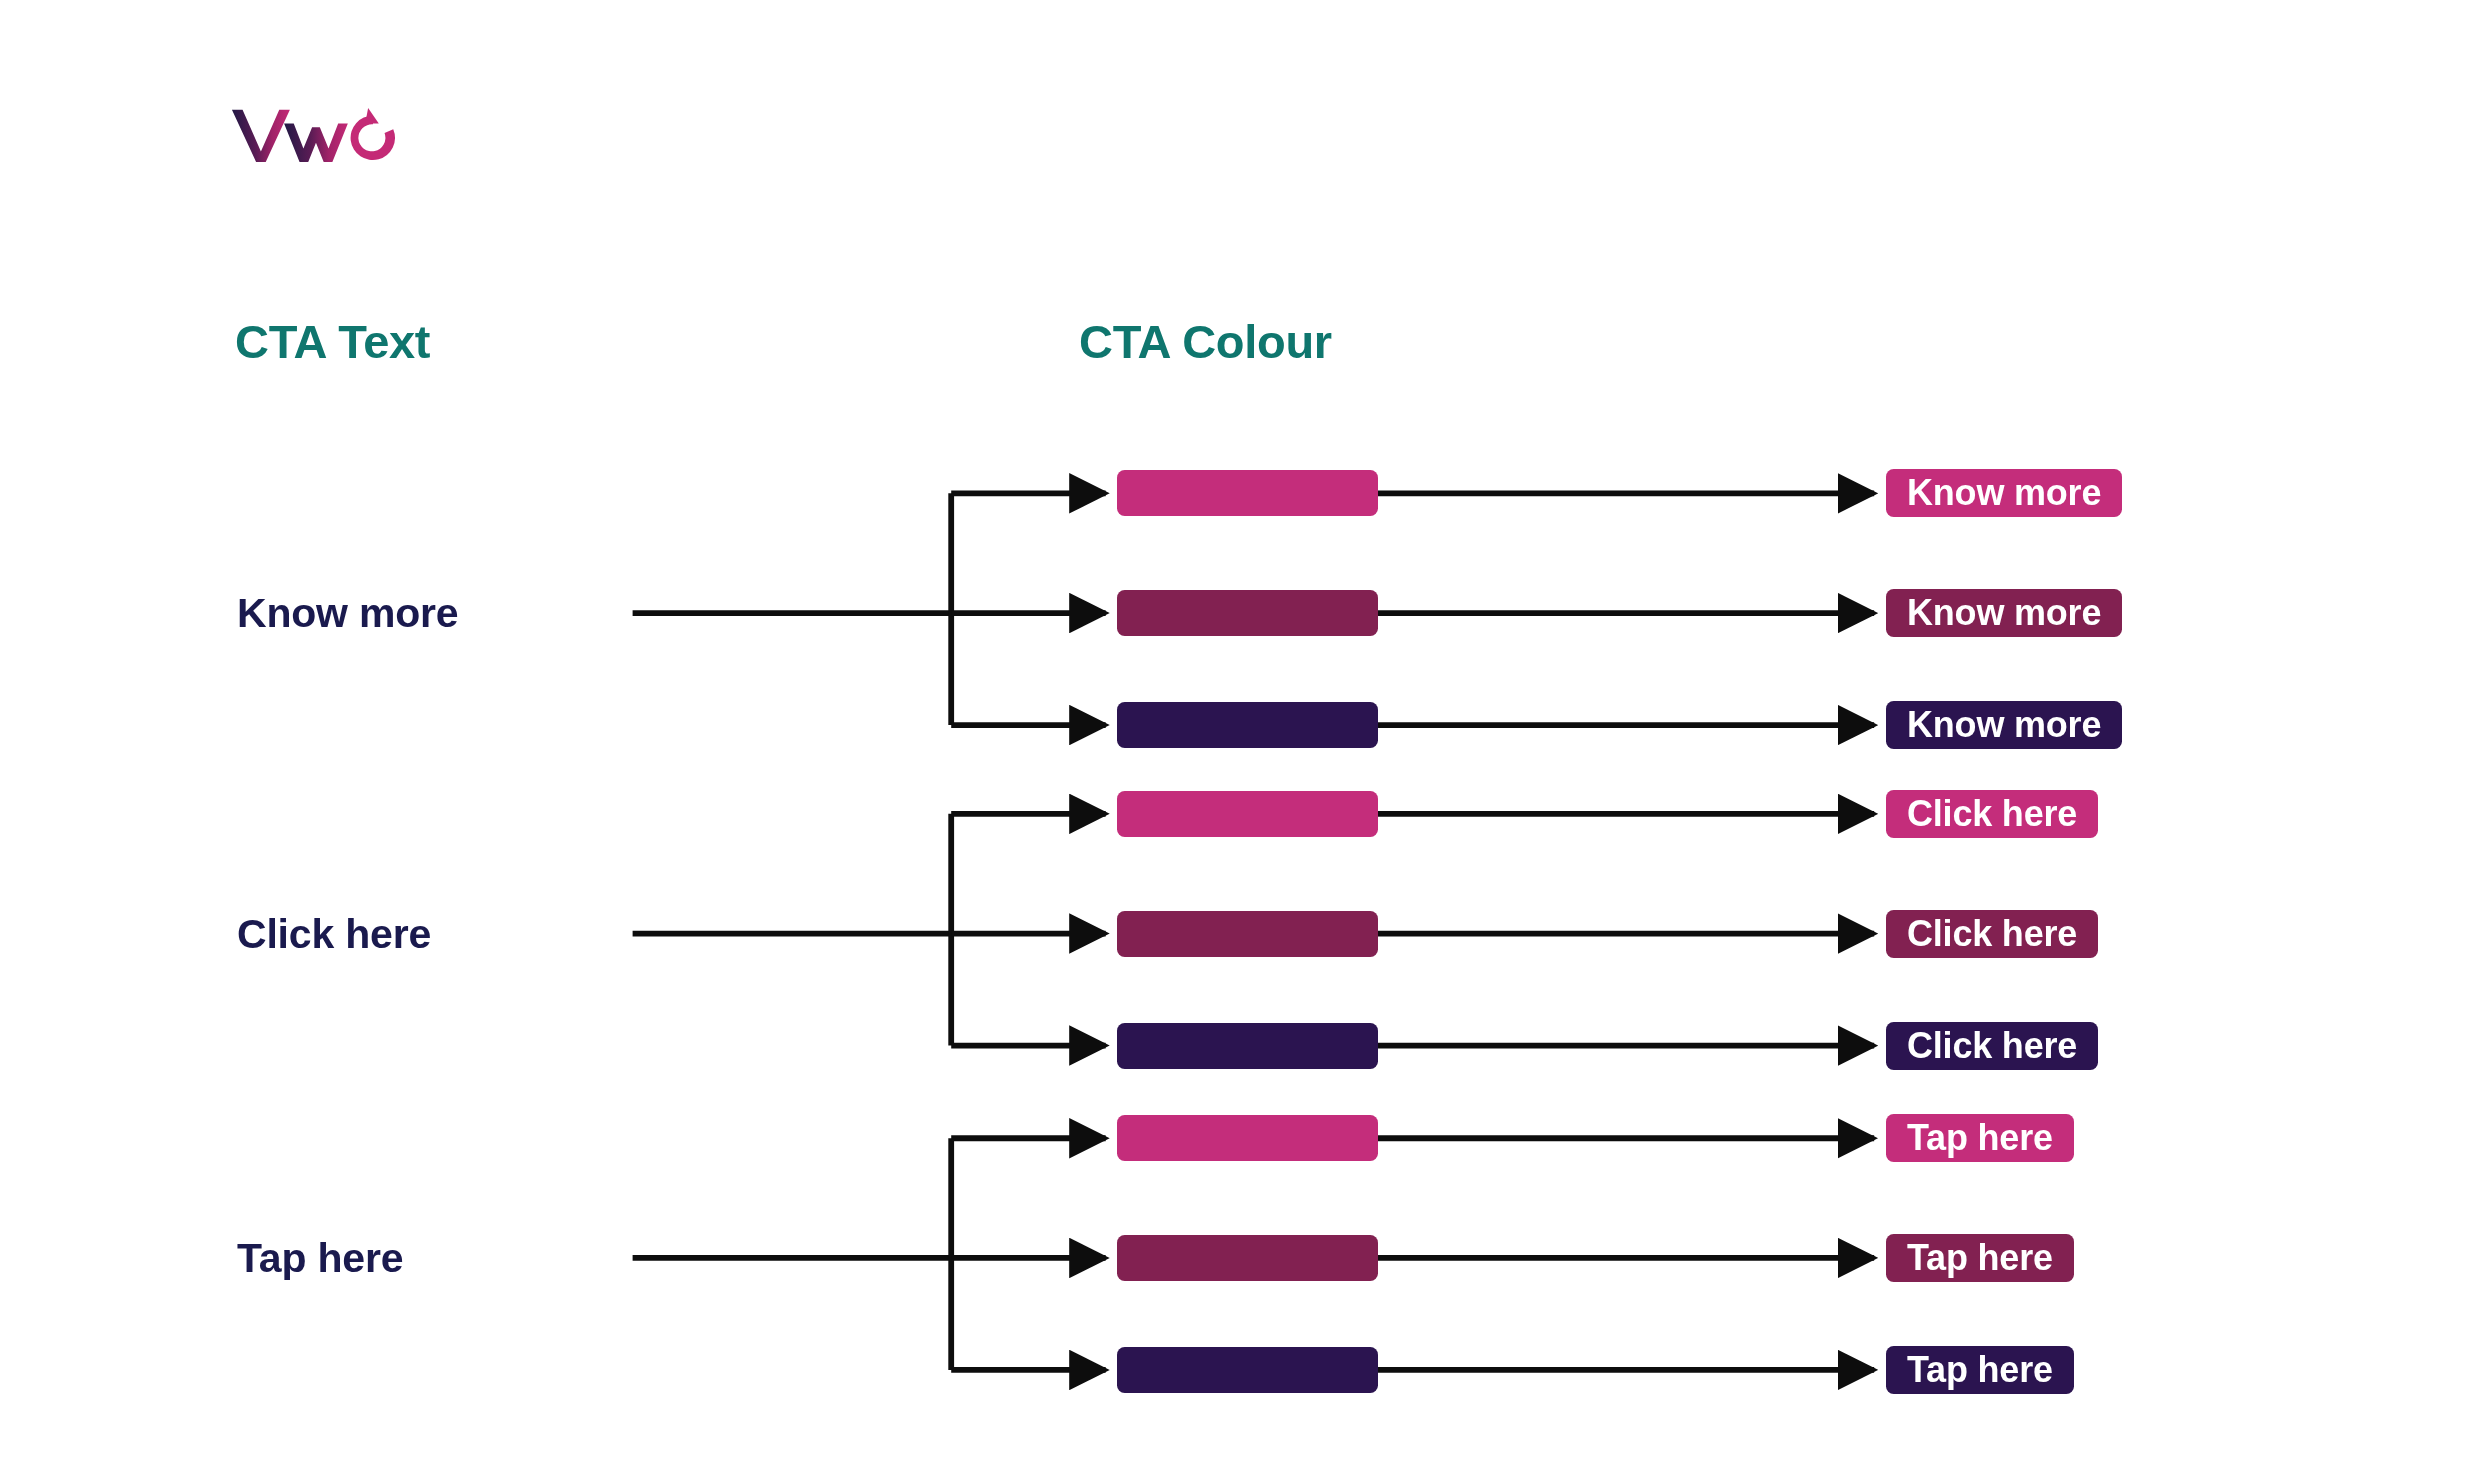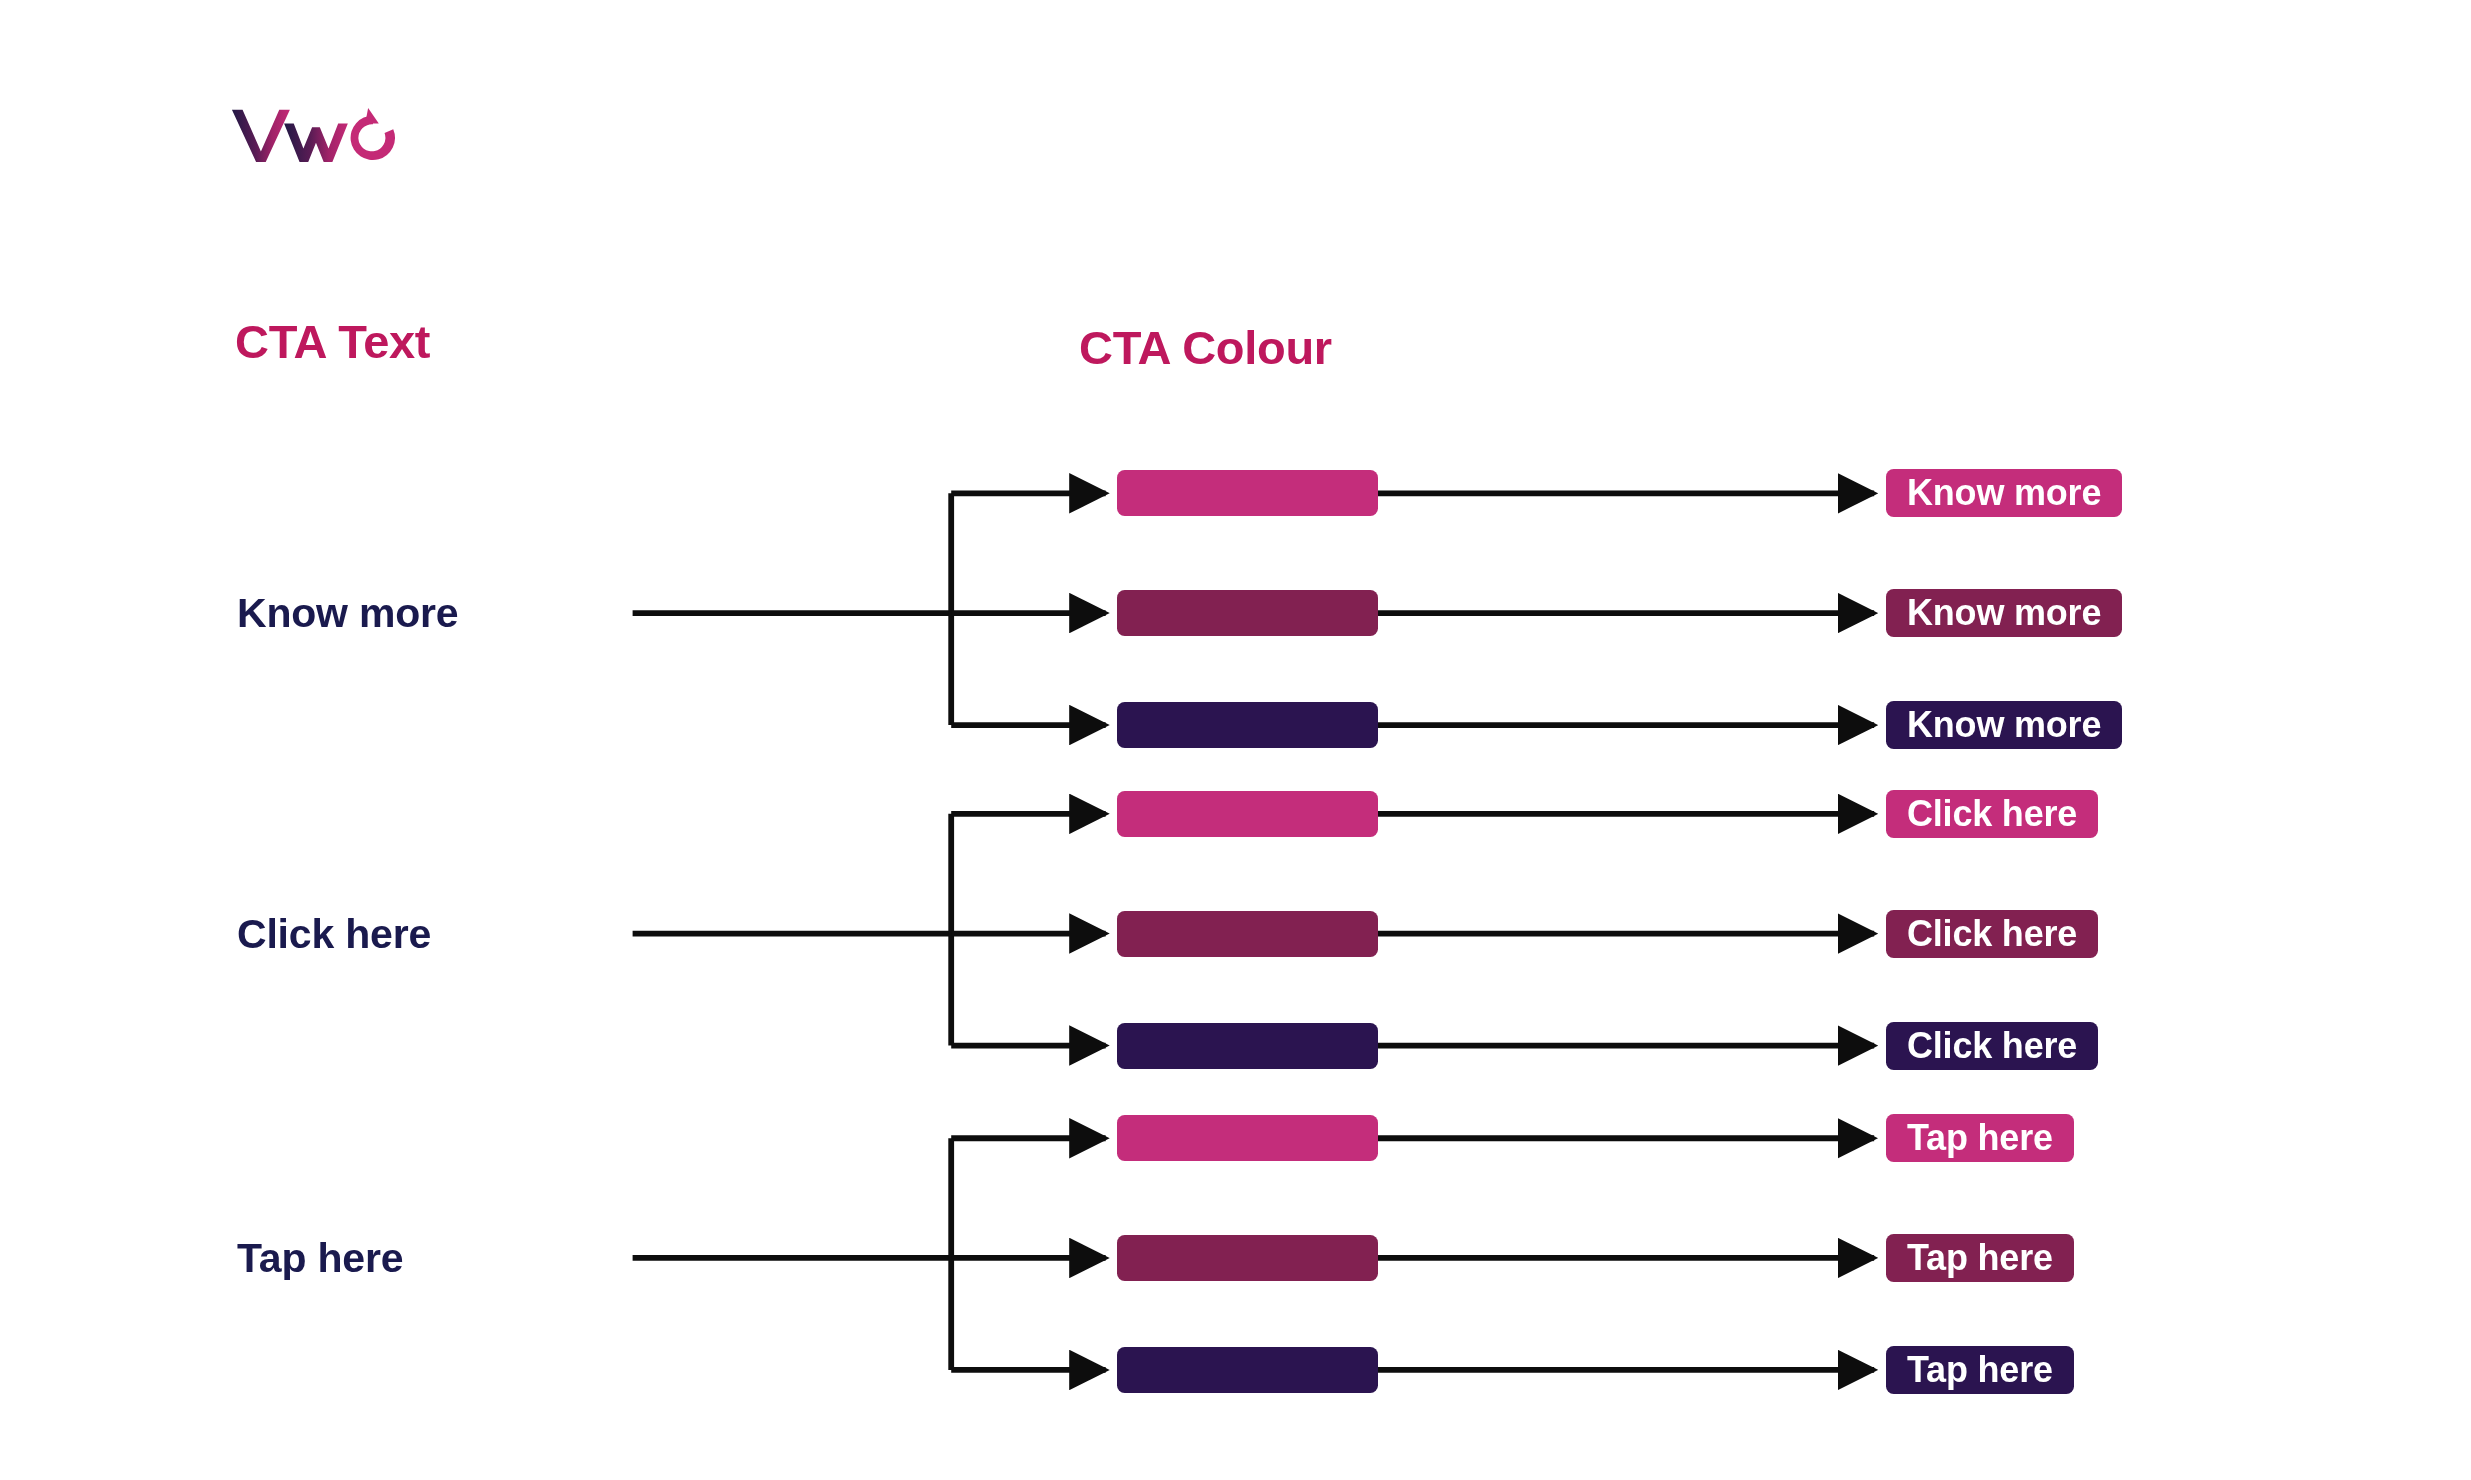--- a/index.html
+++ b/index.html
@@ -25,28 +25,28 @@
     left: 230px;
     top: 104px;
     width: 170px;
     height: 60px;
   }
   .logo svg { display: block; width: 170px; height: 60px; }
 
   
   .col-head {
     position: absolute;
-    color: #be185d;
+    color: #0f766e;
     font-weight: 700;
     font-size: 47px;
     letter-spacing: -0.3px;
     white-space: nowrap;
   }
   #head-text   { left: 235px;  top: 314px; }
-  #head-colour { left: 1079px; top: 314px; margin-top: 6px; }
+  #head-colour { left: 1079px; top: 314px; }
   #head-combo  { left: 1848px; top: 318px; }
 
   
   #wires {
     position: absolute;
     left: 0; top: 0;
     width: 2472px; height: 1480px;
     pointer-events: none;
   }
 

